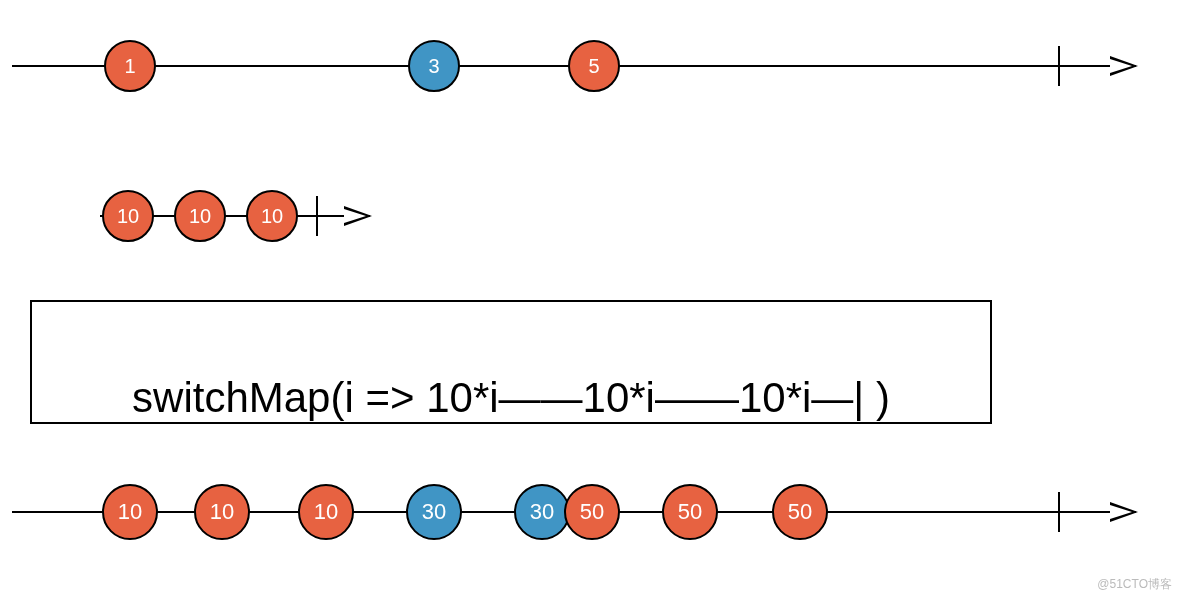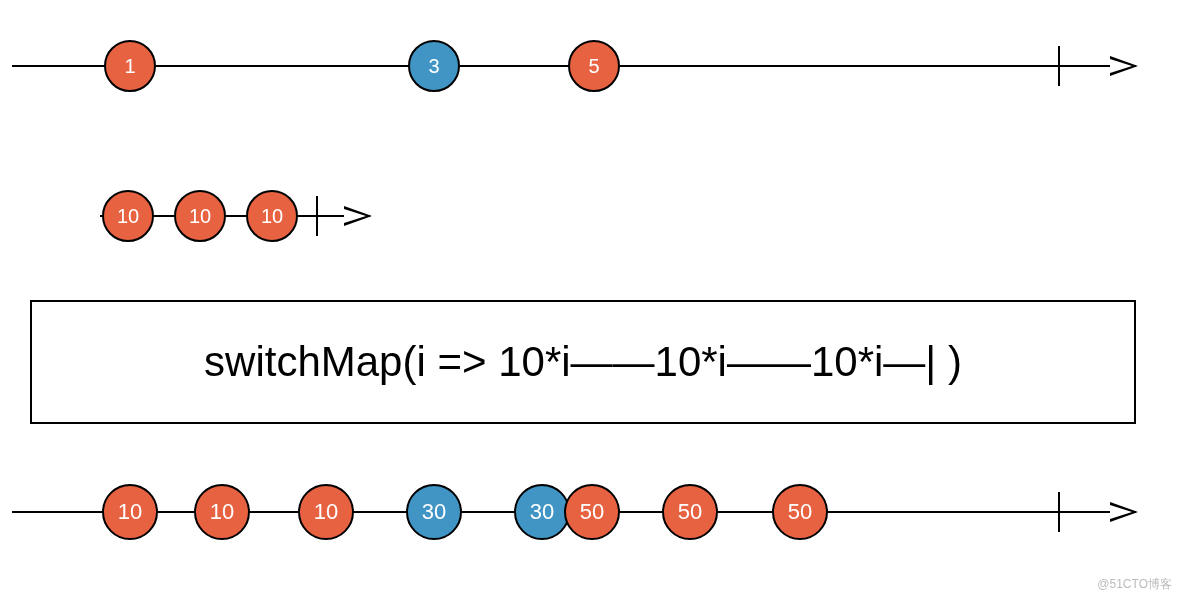--- a/index.html
+++ b/index.html
@@ -90,21 +90,21 @@
 <div class="marble orange" style="left:128px; top:216px; width:52px; height:52px; font-size:20px;">
     <span>10</span>
   </div>
 <div class="marble orange" style="left:200px; top:216px; width:52px; height:52px; font-size:20px;">
     <span>10</span>
   </div>
 <div class="marble orange" style="left:272px; top:216px; width:52px; height:52px; font-size:20px;">
     <span>10</span>
   </div>
 
-<div class="op-box" style="left:30px; top:300px; width:1106px; height:124px;">
+<div class="op-box" style="left:30px; top:300px; width:962px; height:124px;align-items:flex-end;">
   <span>switchMap(i =&gt; 10*i——10*i——10*i—| )</span>
 </div>
 
 <div class="marble-line" style="left:12px; top:511px; width:1124px;"></div>
 <div class="complete-tick" style="left:1058px; top:492px;"></div>
 <div class="arrow-head" style="left:1110px; top:502px;"></div>
 <div class="marble orange" style="left:130px; top:512px; width:56px; height:56px; font-size:22px;">
     <span>10</span>
   </div>
 <div class="marble orange" style="left:222px; top:512px; width:56px; height:56px; font-size:22px;">

